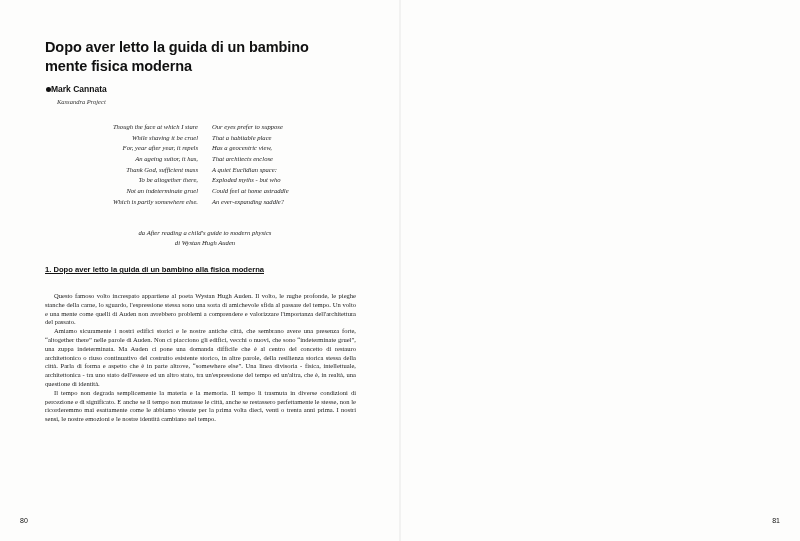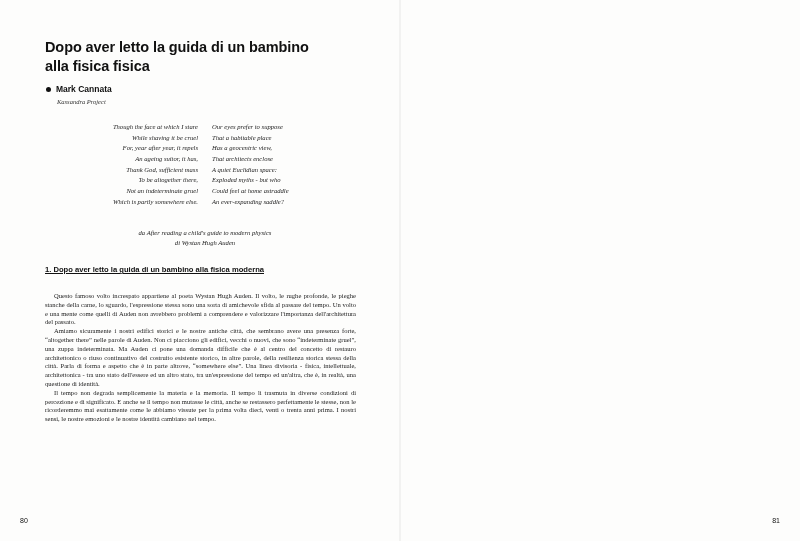--- a/index.html
+++ b/index.html
@@ -58,21 +58,20 @@
   }
   .title-line { display: block; }
 
   
   .author-row {
     position: absolute;
     left: 46px;
     top: 84px;
     display: flex;
     align-items: center;
-    gap: 5px;
   }
   .bullet {
     width: 5px;
     height: 5px;
     background: #111;
     border-radius: 50%;
     display: inline-block;
   }
   .author-name {
     font-family: "Liberation Sans", sans-serif;
@@ -174,21 +173,21 @@
 </head>
 <body>
 
 <div class="page">
   <div class="spread-bg"></div>
 
   <div class="left-page">
 
     <div class="title">
       <span class="title-line">Dopo aver letto la guida di un bambino</span>
-      <span class="title-line">alla fisica fisica</span>
+      <span class="title-line">mente fisica moderna</span>
     </div>
 
     <div class="author-row">
       <span class="bullet"></span>
       <span class="author-name">Mark Cannata</span>
     </div>
     <div class="affiliation">Kassandra Project</div>
 
     <div class="poem">
       <div class="poem-col left">

